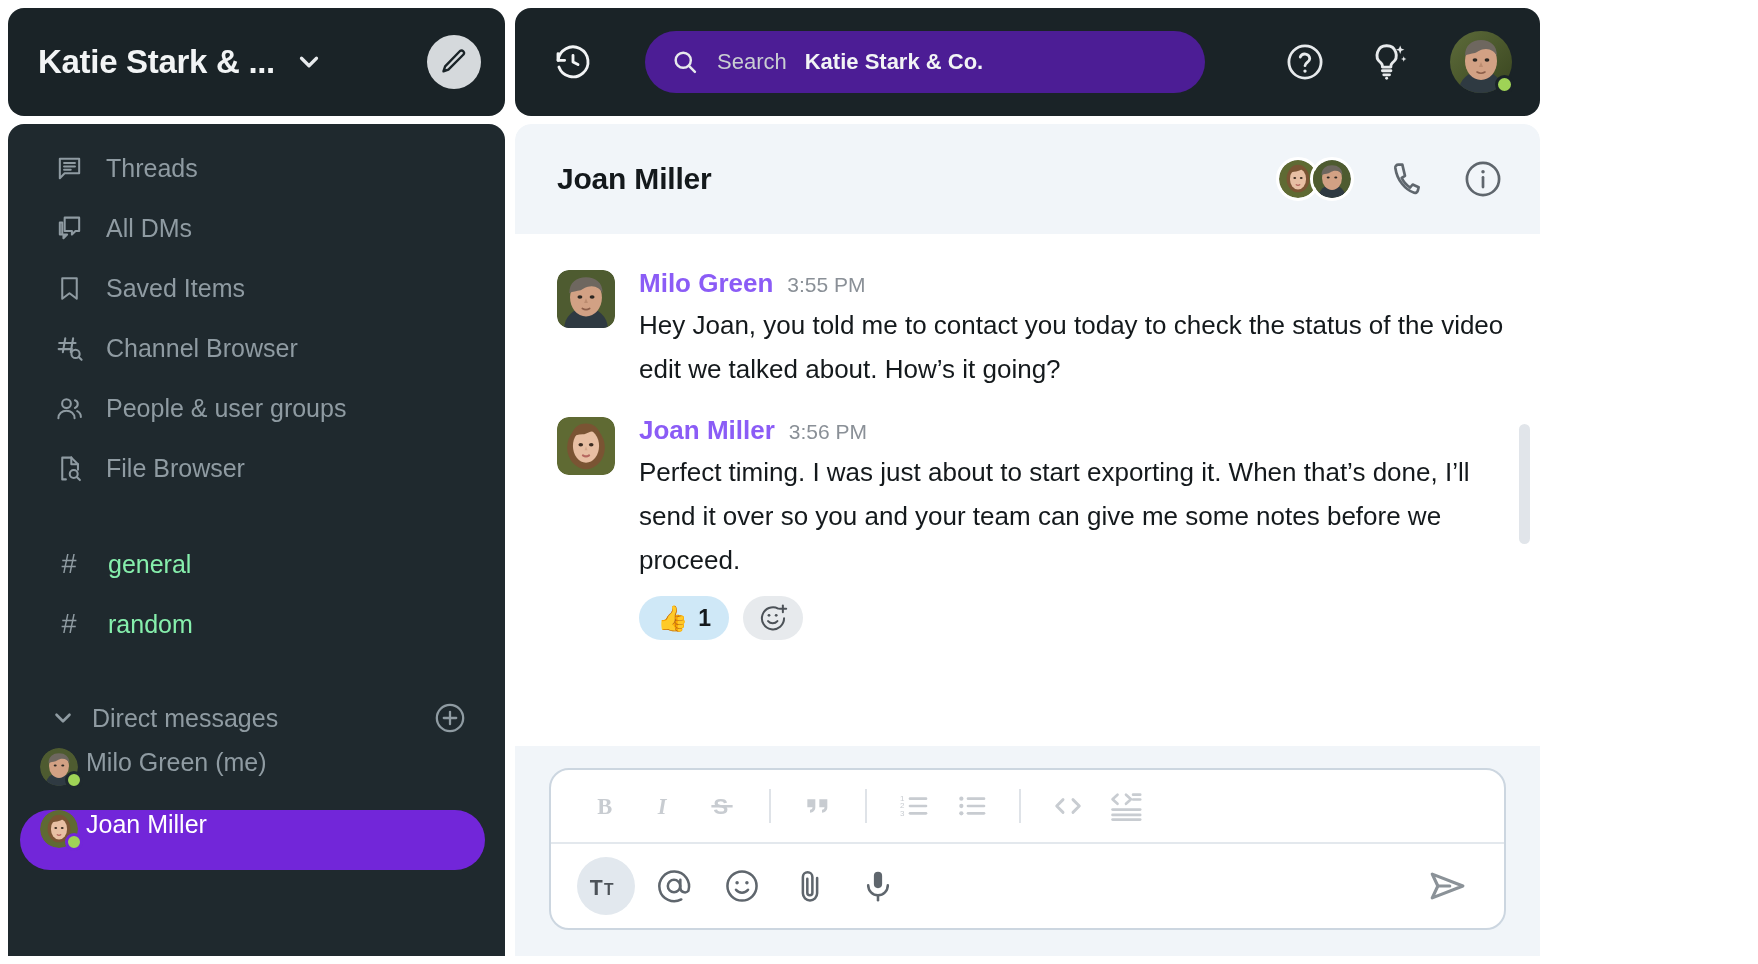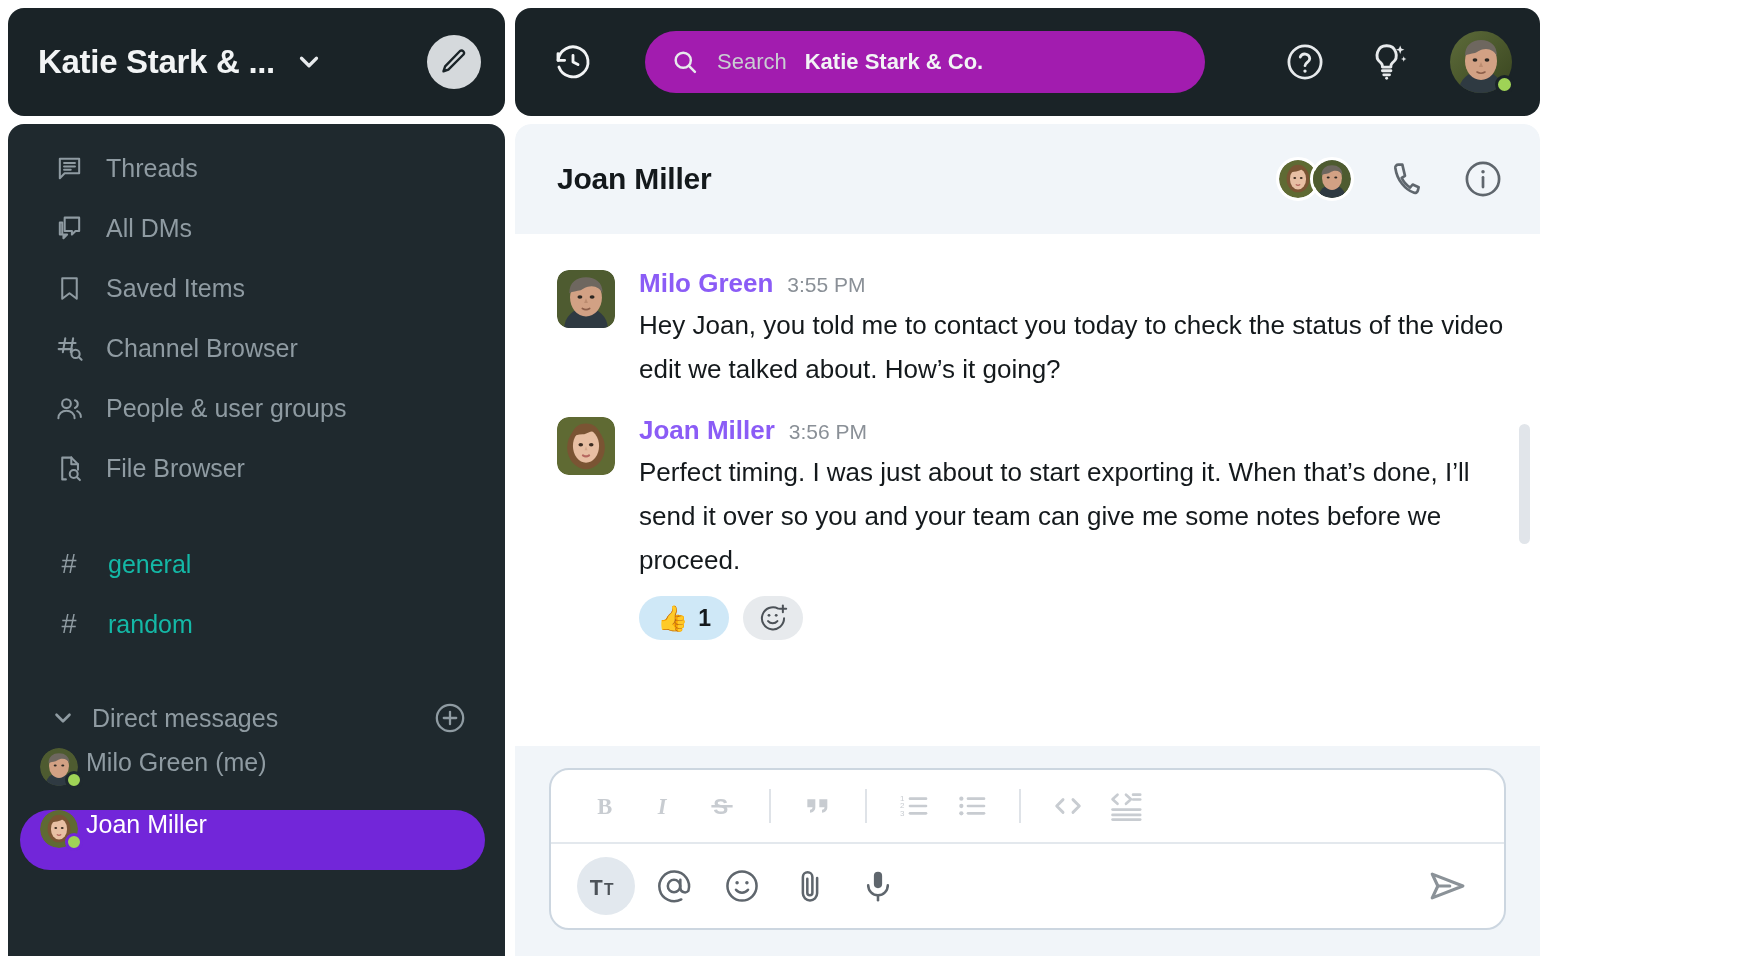--- a/index.html
+++ b/index.html
@@ -70,21 +70,21 @@
   }
   .history-btn {
     width: 48px; height: 48px;
     display: flex; align-items: center; justify-content: center;
     cursor: pointer; flex: 0 0 auto;
   }
   .search-box {
     margin-left: 38px;
     width: 560px;
     height: 62px;
-    background: #a21caf;
+    background: #4c1d95;
     border-radius: 31px;
     display: flex;
     align-items: center;
     padding: 0 26px;
     gap: 18px;
     cursor: text;
   }
   .search-placeholder {
     color: #c9ced2;
     font-size: 22px;
@@ -179,21 +179,21 @@
     cursor: pointer;
   }
   .hash {
     color: #8f9ba2;
     font-size: 27px;
     font-weight: 500;
     width: 22px;
     text-align: center;
   }
   .channel-name {
-    color: #14b8a6;
+    color: #86efac;
     font-size: 25px;
   }
 
   .dm-item {
     display: flex;
     align-items: flex-start;
     height: 60px;
     margin: 2px 12px;
     padding: 0 14px 0 20px;
     gap: 8px;

